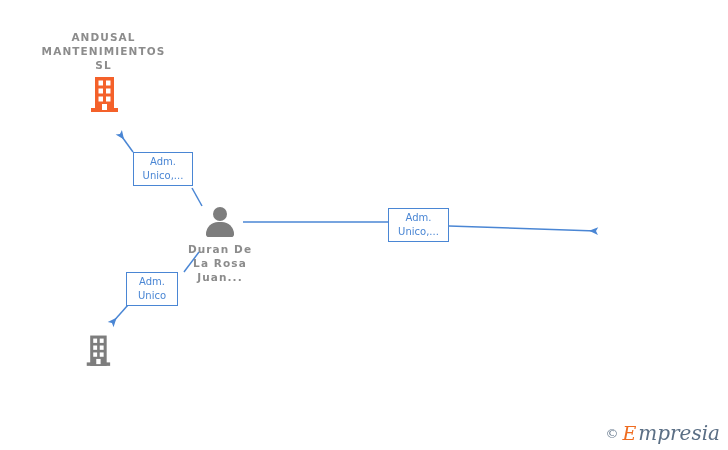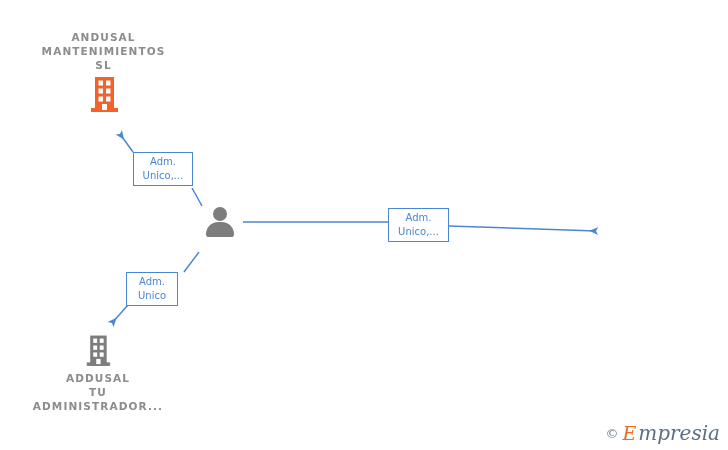--- a/index.html
+++ b/index.html
@@ -180,40 +180,40 @@
     </div>
   </div>
 
   <div class="node" style="left:165px; top:206px; width:110px;">
     <div class="icon-wrap">
       <div class="person-icon">
         <div class="head"></div>
         <div class="body"></div>
       </div>
     </div>
+    <div class="node-label below">Duran De
+La Rosa
+Juan...</div>
   </div>
 
 
   <div class="node" style="left:24px; top:335px; width:148px;">
     <div class="icon-wrap">
       <svg width="26" height="34" viewBox="0 0 30 38" xmlns="http://www.w3.org/2000/svg">
         <rect x="6" y="0" width="19" height="35" fill="#7d7d7d"></rect>
         <rect x="2" y="31" width="27" height="4" fill="#7d7d7d"></rect>
         <rect x="9.5" y="3.5" width="4.5" height="5" fill="#ffffff"></rect>
         <rect x="17" y="3.5" width="4.5" height="5" fill="#ffffff"></rect>
         <rect x="9.5" y="11.5" width="4.5" height="5" fill="#ffffff"></rect>
         <rect x="17" y="11.5" width="4.5" height="5" fill="#ffffff"></rect>
         <rect x="9.5" y="19.5" width="4.5" height="5" fill="#ffffff"></rect>
         <rect x="17" y="19.5" width="4.5" height="5" fill="#ffffff"></rect>
         <rect x="13" y="27" width="5" height="6" fill="#ffffff"></rect>
       </svg>
     </div>
-    <div class="node-label below">ADDUSAL
-TU
-ADMINISTRADOR...</div>
   </div>
 
   <div class="rel-box" style="left:133px; top:152px; width:60px; height:34px;">Adm.
 Unico,...</div>
 
   <div class="rel-box" style="left:388px; top:208px; width:61px; height:34px;">Adm.
 Unico,...</div>
 
   <div class="rel-box" style="left:126px; top:272px; width:52px; height:34px;">Adm.
 Unico</div>

